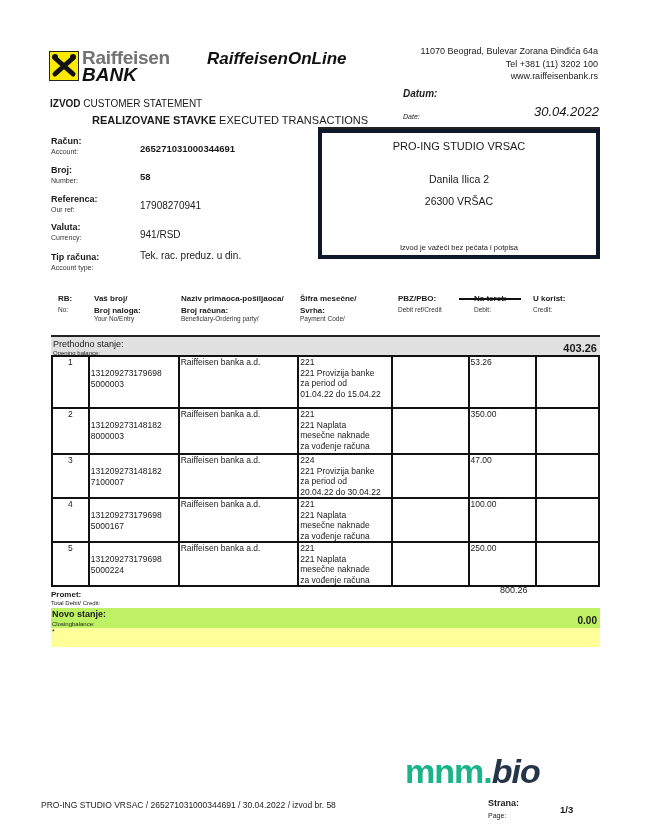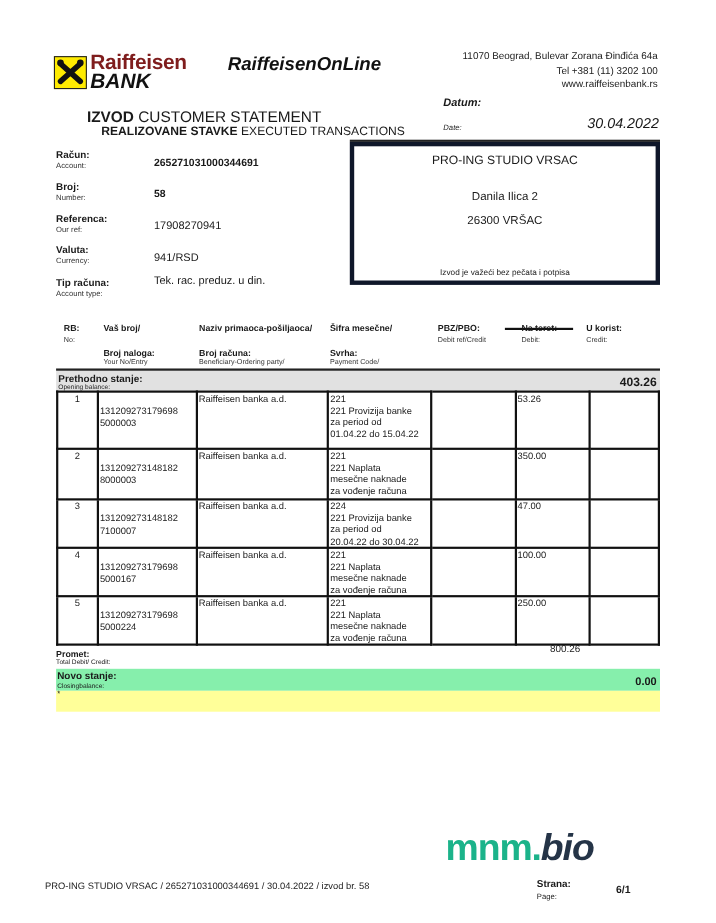--- a/index.html
+++ b/index.html
@@ -4,70 +4,70 @@
   <style>
     * { box-sizing: border-box; margin: 0; padding: 0; }
     html, body { width: 651px; height: 839px; background: #ffffff; overflow: hidden; }
     body { position: relative; font-family: "Liberation Sans", sans-serif; color: #1a1a1a; }
     .abs { position: absolute; }
 
     
     .logo-box { left: 49px; top: 50px; width: 128px; height: 34px; }
     .logo-mark { position: absolute; left: 0; top: 1px; width: 30px; height: 30px; background: #ffeb00; border: 1px solid #222; }
     .logo-mark svg { width: 28px; height: 28px; display: block; }
-    .logo-text1 { position: absolute; left: 33px; top: -3px; font-size: 19px; font-weight: bold; color: #7f1d1d; letter-spacing: -0.3px; }
+    .logo-text1 { position: absolute; left: 33px; top: -3px; font-size: 19px; font-weight: bold; color: #737373; letter-spacing: -0.3px; }
     .logo-text2 { position: absolute; left: 33px; top: 14px; font-size: 19px; font-weight: bold; font-style: italic; color: #111; }
     .online-title { left: 207px; top: 49px; font-size: 17px; font-weight: bold; font-style: italic; color: #111; }
 
     .bank-addr { right: 53px; top: 45px; text-align: right; font-size: 9px; line-height: 12.5px; color: #222; }
 
-    .stmt-title1 { left: 50px; top: 98px; font-size: 14px; margin-left: 29px; }
+    .stmt-title1 { left: 50px; top: 98px; font-size: 10px; }
     .stmt-title2 { left: 50px; top: 114px; font-size: 11px; padding-left: 42px; }
     .stmt-title1 b, .stmt-title2 b { font-weight: bold; }
     .hr-date { left: 318px; top: 127px; width: 282px; height: 0; border-top: 2px solid #222; }
 
     .date-label { left: 403px; top: 88px; font-size: 10px; font-weight: bold; font-style: italic; }
     .date-sub { left: 403px; top: 113px; font-size: 7px; font-style: italic; }
     .date-value { right: 52px; top: 104px; font-size: 13px; font-style: italic; }
 
     .field { left: 51px; }
     .field .lbl { font-size: 9px; font-weight: bold; display: block; }
     .field .sub { font-size: 7px; display: block; margin-top: 2px; color: #333; }
     .fval { left: 140px; font-size: 10px; }
 
     .recip-box { left: 318px; top: 129px; width: 282px; height: 130px; border: 4px solid #0f172a; text-align: center; }
     .recip-box div { position: absolute; left: 0; right: 0; }
 
     .colhead { top: 294px; }
     .colhead .h1 { font-size: 8px; font-weight: bold; display: block; }
-    .colhead .h2 { font-size: 8px; font-weight: bold; display: block; margin-top: 14px; }
+    .colhead .h2 { font-size: 8px; font-weight: bold; display: block; margin-top: 3px; }
     .colhead .s { font-size: 6.5px; display: block; color: #333; }
     .debit-line { left: 459px; top: 298px; width: 62px; border-top: 2px solid #111; }
 
     .opening { left: 51px; top: 335px; width: 549px; height: 20px; background: #e1e1e1; border-top: 2px solid #222; }
-    .opening .lbl { position: absolute; left: 2px; top: 2px; font-size: 9px; font-weight: bold; }
+    .opening .lbl { position: absolute; left: 2px; top: 2px; font-size: 9px; font-weight: normal; }
     .opening .sub { position: absolute; left: 2px; top: 13px; font-size: 6px; }
     .opening .val { position: absolute; right: 3px; top: 5px; font-size: 11px; font-weight: bold; }
 
     table.tx { position: absolute; left: 51px; top: 355px; width: 549px; border-collapse: collapse; font-size: 8.5px; }
     table.tx td { border: 2px solid #111; vertical-align: top; padding: 0 1px; line-height: 10.5px; }
     td.c-no { width: 37px; text-align: center; font-weight: normal; }
     td.c-ref { width: 90px; }
     td.c-ref span { display: block; }
     td.c-name { width: 120px; }
     td.c-code { width: 94px; }
     td.c-pbz { width: 77px; }
     td.c-debit { width: 68px; text-align: left; }
     td.c-credit { width: 63px; }
 
     .turnover-lbl { left: 51px; top: 590px; font-size: 8px; font-weight: bold; }
     .turnover-sub { left: 51px; top: 600px; font-size: 6px; }
     .turnover-val { left: 500px; top: 585px; font-size: 9px; }
 
-    .closing { left: 51px; top: 608px; width: 549px; height: 20px; background: #86efac; }
+    .closing { left: 51px; top: 608px; width: 549px; height: 20px; background: #bef264; }
     .closing .lbl { position: absolute; left: 1px; top: 1px; font-size: 9px; font-weight: bold; }
     .closing .sub { position: absolute; left: 1px; top: 13px; font-size: 6px; }
     .closing .val { position: absolute; right: 3px; top: 7px; font-size: 10px; font-weight: bold; }
     .note-bar { left: 51px; top: 628px; width: 549px; height: 19px; background: #ffff99; }
     .note-bar span { position: absolute; left: 1px; top: 0px; font-size: 7px; }
 
     .footer-line { left: 41px; top: 800px; font-size: 8.5px; color: #222; }
     .watermark { left: 405px; top: 752px; font-size: 34px; font-weight: bold; letter-spacing: -1px; }
     .watermark .a { color: #1bb38a; }
     .watermark .b { color: #253447; font-style: italic; }
@@ -281,13 +281,13 @@
   <span class="val">0.00</span>
 </div>
 <div class="abs note-bar">
     <span>*</span>
   </div>
 
 <div class="abs footer-line">PRO-ING STUDIO VRSAC / 265271031000344691 / 30.04.2022 / izvod br. 58</div>
 <div class="abs watermark"><span class="a">mnm.</span><span class="b">bio</span></div>
 <div class="abs page-lbl">Strana:</div>
 <div class="abs page-sub">Page:</div>
-<div class="abs page-val">6/1</div>
+<div class="abs page-val">1/3</div>
 
 </body></html>

